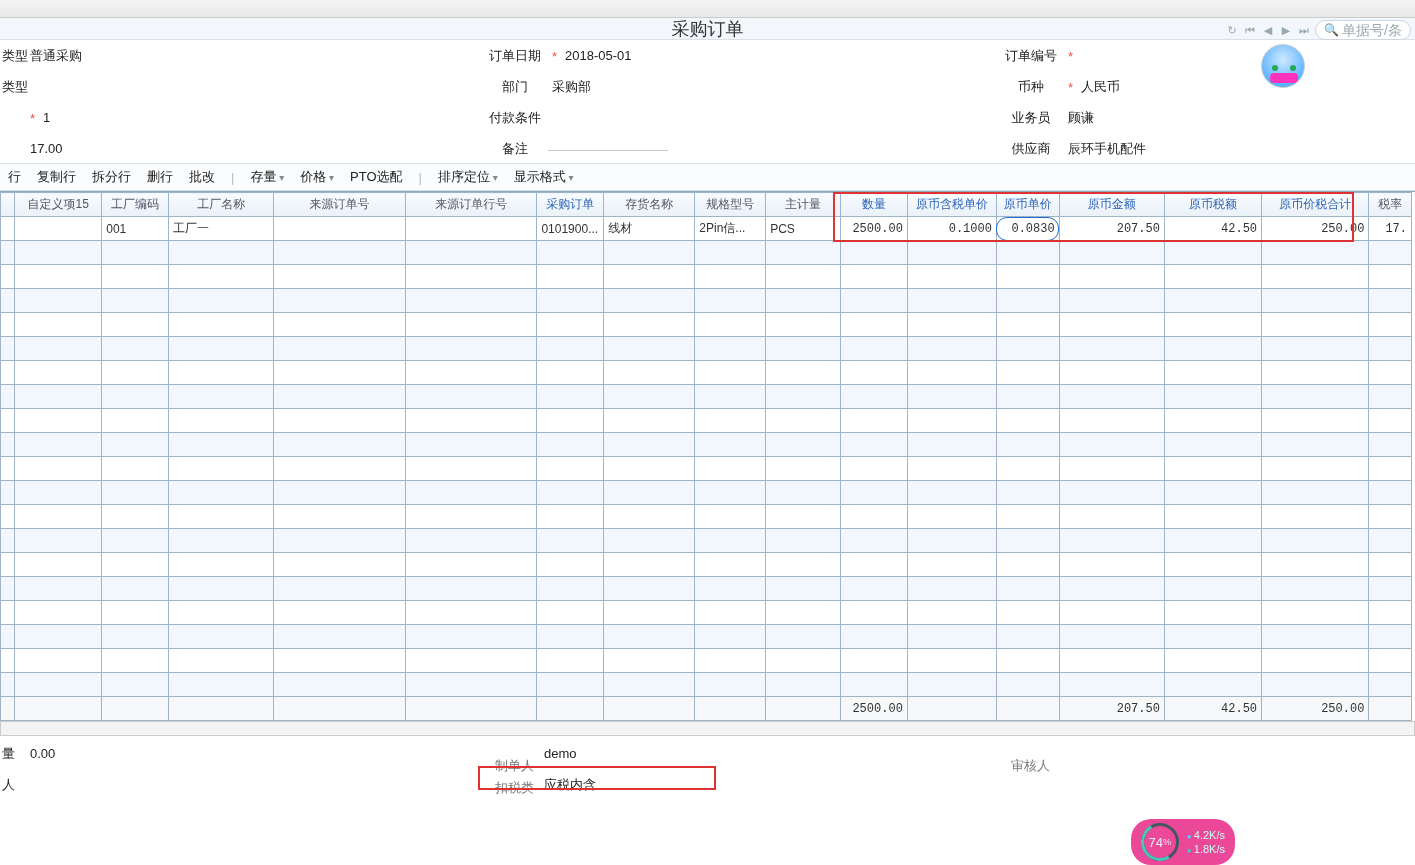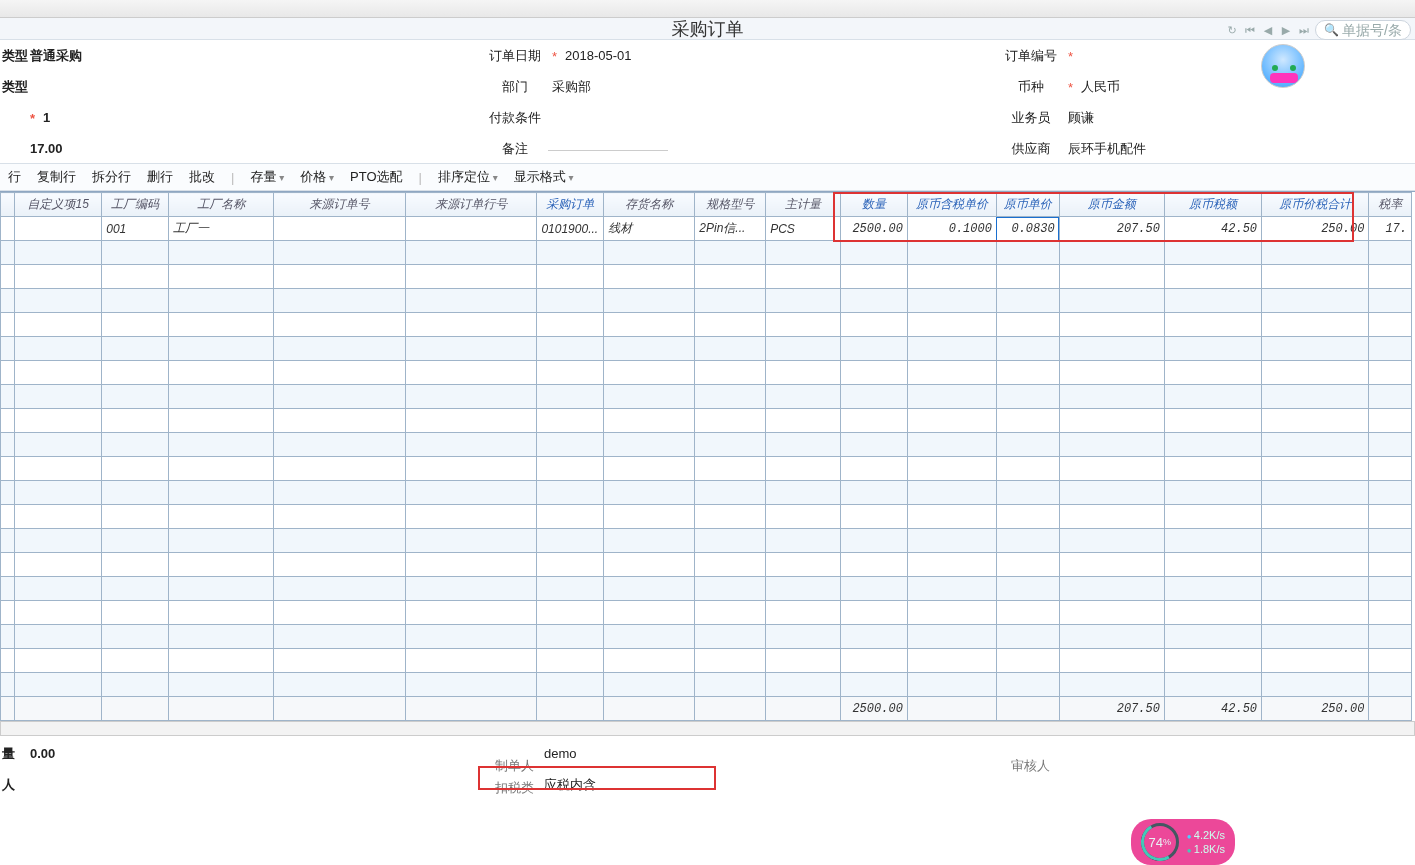--- a/index.html
+++ b/index.html
@@ -66,21 +66,21 @@
       position: relative;
       padding: 6px 8px 4px 2px;
       display: flex;
       gap: 6px;
     }
     .form-col {
       display: flex;
       flex-direction: column;
       gap: 11px;
     }
-    .form-col.c1 { width: 480px; padding-left: 0; font-weight: bold; }
+    .form-col.c1 { width: 480px; padding-left: 0; }
     .form-col.c2 { width: 510px; }
     .form-col.c3 { width: 330px; }
     .frow {
       display: flex;
       align-items: center;
       height: 20px;
       font-size: 13px;
     }
     .flabel {
       width: 60px;
@@ -131,21 +131,20 @@
     .drop::after { content:" ▾"; color:#888; font-size:10px;}
     
     .grid-wrap {
       border-top: 1px solid #8fa7c2;
       position: relative;
     }
     table.grid {
       border-collapse: collapse;
       table-layout: fixed;
       width: 1412px;
-      font-style: italic;
     }
     table.grid th, table.grid td {
       border: 1px solid #9fb4c9;
       height: 24px;
       padding: 0 4px;
       font-size: 12px;
       overflow: hidden;
       text-overflow: ellipsis;
       white-space: nowrap;
     }
@@ -159,21 +158,21 @@
     table.grid tbody tr:nth-child(even) td { background: #f1f7fc; }
     table.grid tbody tr:nth-child(odd) td { background: #fff; }
     .num { text-align: right; font-family: "Courier New", monospace; }
     .left { text-align: left; }
     .highlight-box {
       position: absolute;
       border: 2px solid #d33;
       pointer-events: none;
     }
     .hi-top { top: 0; left: 833px; width: 521px; height: 50px; }
-    .cell-sel { outline: 1px solid #1a6fcf; outline-offset: -1px;}
+    .cell-sel { outline: 1px solid #1a6fcf; outline-offset: -1px; border-radius: 11px;}
     
     tr.totals td { background: #f6f8fa !important; font-weight: normal;}
     
     .scroll-stub { height: 15px; border: 1px solid #ccc; background: #f3f3f3;}
     
     .footer {
       padding: 8px 6px 2px 2px;
       display: flex;
       gap: 6px;
       font-size: 13px;

